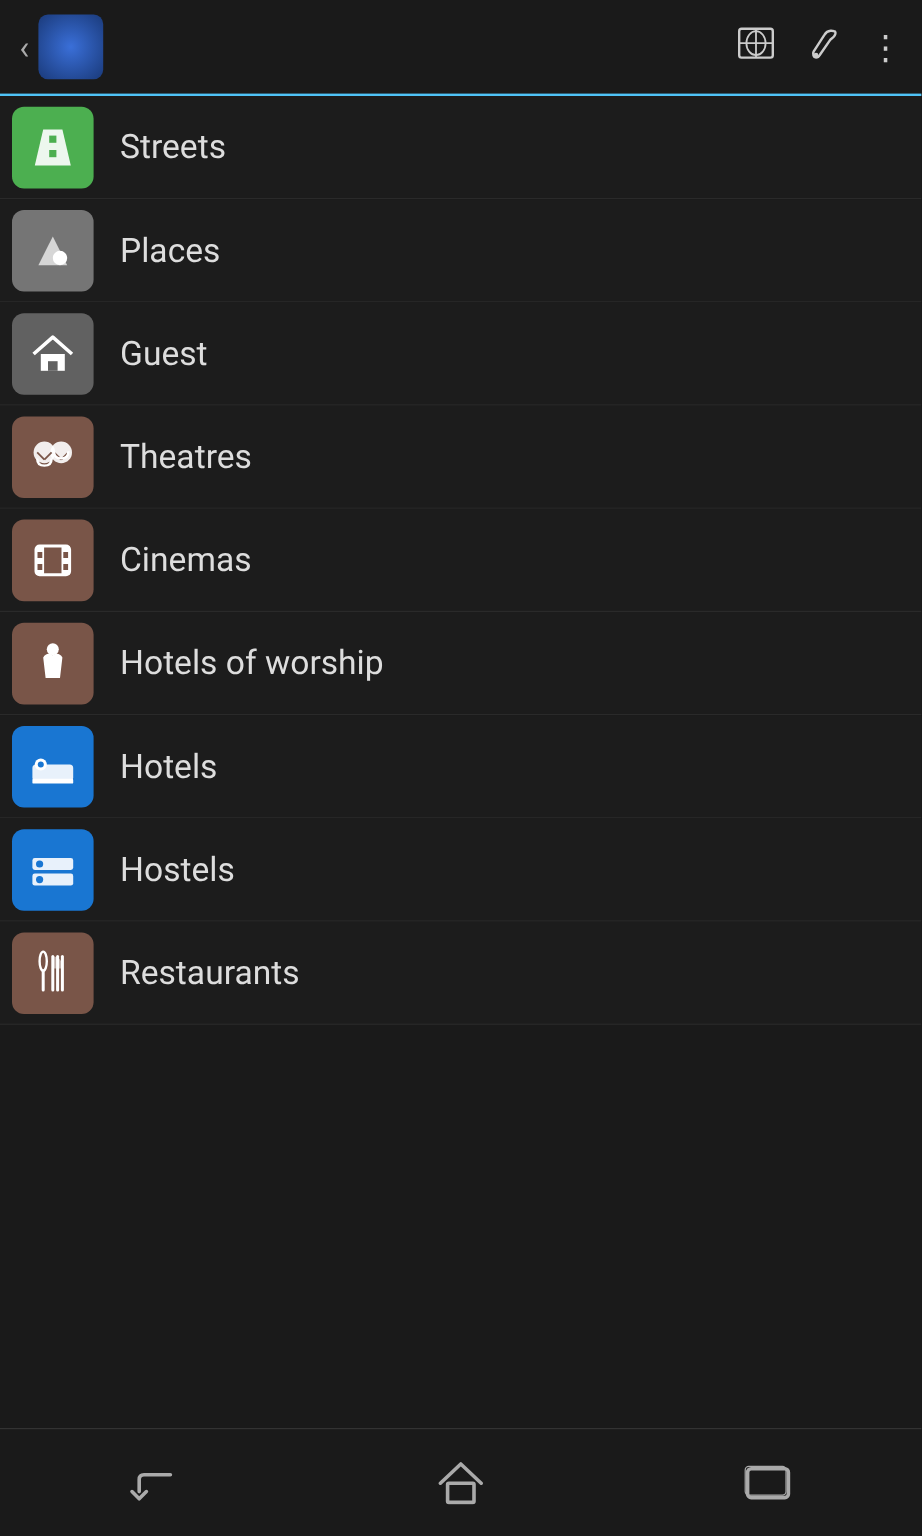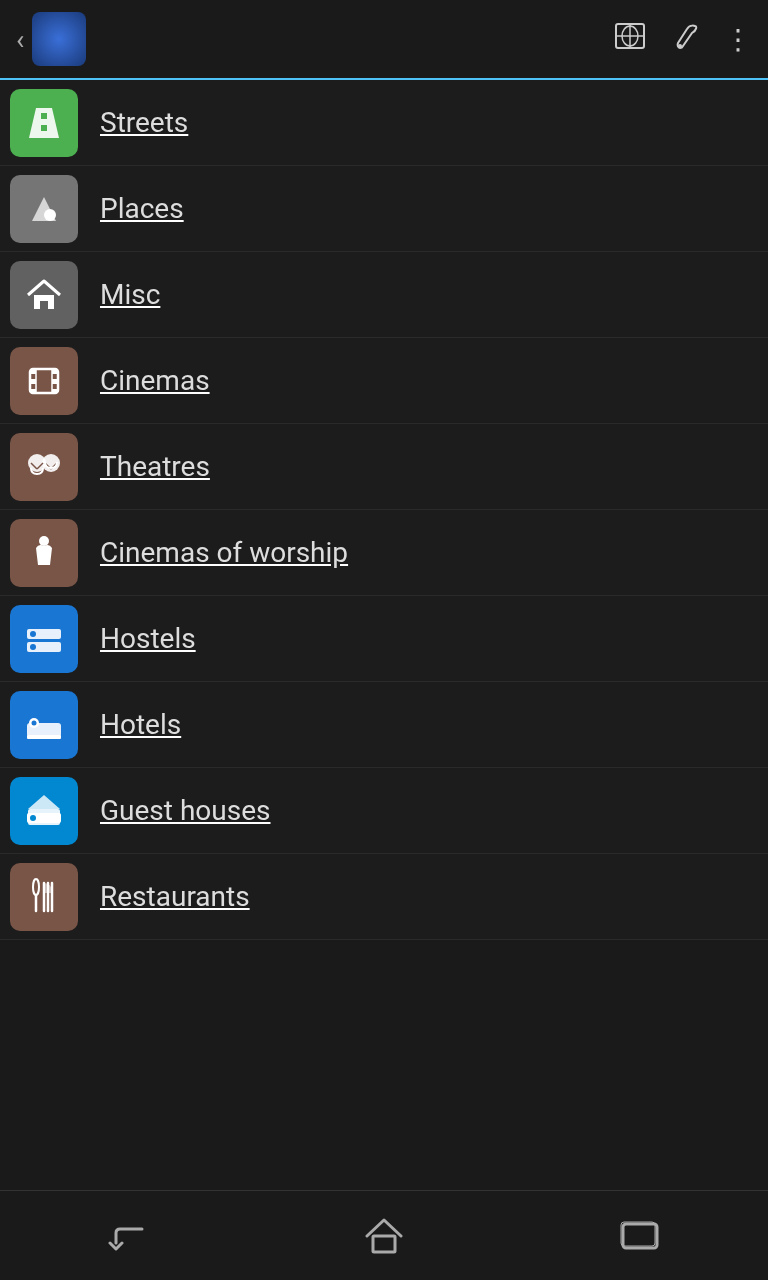--- a/index.html
+++ b/index.html
@@ -65,21 +65,20 @@
     .header-icon {
       color: #cccccc;
       font-size: 28px;
       cursor: pointer;
     }
 
     
     .list {
       flex: 1;
       overflow-y: auto;
-      text-decoration: underline;
     }
     .list-item {
       display: flex;
       align-items: center;
       height: 86px;
       border-bottom: 1px solid #2a2a2a;
       cursor: pointer;
       background: #1c1c1c;
     }
     .list-icon-wrap {
@@ -199,21 +198,38 @@
     <div class="list-item">
     <div class="list-icon-wrap">
       <div class="list-icon-box bg-darkgray">
         <svg class="icon-svg" viewBox="0 0 40 40" xmlns="http://www.w3.org/2000/svg">
       <polyline points="4,20 20,6 36,20" stroke="#fff" stroke-width="3" fill="none" stroke-linejoin="round"></polyline>
       <rect x="10" y="20" width="20" height="14" fill="#fff"></rect>
       <rect x="16" y="26" width="8" height="8" fill="#616161"></rect>
     </svg>
       </div>
     </div>
-    <span class="list-label">Misc</span>
+    <span class="list-label">Guest</span>
+  </div>
+    <div class="list-item">
+    <div class="list-icon-wrap">
+      <div class="list-icon-box bg-brown">
+        <svg class="icon-svg" viewBox="0 0 40 40" xmlns="http://www.w3.org/2000/svg">
+      <circle cx="13" cy="16" r="9" fill="#fff" opacity="0.9"></circle>
+      <circle cx="27" cy="16" r="9" fill="#fff" opacity="0.9"></circle>
+      <path d="M7,16 Q13,22 13,22" stroke="#795548" stroke-width="1.5" fill="none"></path>
+      <path d="M19,16 Q13,22 13,22" stroke="#795548" stroke-width="1.5" fill="none"></path>
+      <path d="M21,16 Q27,22 27,22" stroke="#795548" stroke-width="1.5" fill="none"></path>
+      <path d="M33,16 Q27,22 27,22" stroke="#795548" stroke-width="1.5" fill="none"></path>
+      <path d="M7,21 Q7,27 13,27 Q19,27 19,21" stroke="#fff" stroke-width="2" fill="none"></path>
+      <path d="M21,15 Q21,21 27,21 Q33,21 33,15" stroke="#fff" stroke-width="2" fill="none"></path>
+    </svg>
+      </div>
+    </div>
+    <span class="list-label">Theatres</span>
   </div>
     <div class="list-item">
     <div class="list-icon-wrap">
       <div class="list-icon-box bg-brown">
         <svg class="icon-svg" viewBox="0 0 40 40" xmlns="http://www.w3.org/2000/svg">
       <rect x="6" y="8" width="28" height="24" rx="3" stroke="#fff" stroke-width="2.5" fill="none"></rect>
       <rect x="6" y="8" width="6" height="5" fill="#fff"></rect>
       <rect x="6" y="18" width="6" height="5" fill="#fff"></rect>
       <rect x="6" y="28" width="6" height="4" fill="#fff"></rect>
       <rect x="28" y="8" width="6" height="5" fill="#fff"></rect>
@@ -223,82 +239,52 @@
       <line x1="28" y1="8" x2="28" y2="32" stroke="#fff" stroke-width="1.5"></line>
     </svg>
       </div>
     </div>
     <span class="list-label">Cinemas</span>
   </div>
     <div class="list-item">
     <div class="list-icon-wrap">
       <div class="list-icon-box bg-brown">
         <svg class="icon-svg" viewBox="0 0 40 40" xmlns="http://www.w3.org/2000/svg">
-      <circle cx="13" cy="16" r="9" fill="#fff" opacity="0.9"></circle>
-      <circle cx="27" cy="16" r="9" fill="#fff" opacity="0.9"></circle>
-      <path d="M7,16 Q13,22 13,22" stroke="#795548" stroke-width="1.5" fill="none"></path>
-      <path d="M19,16 Q13,22 13,22" stroke="#795548" stroke-width="1.5" fill="none"></path>
-      <path d="M21,16 Q27,22 27,22" stroke="#795548" stroke-width="1.5" fill="none"></path>
-      <path d="M33,16 Q27,22 27,22" stroke="#795548" stroke-width="1.5" fill="none"></path>
-      <path d="M7,21 Q7,27 13,27 Q19,27 19,21" stroke="#fff" stroke-width="2" fill="none"></path>
-      <path d="M21,15 Q21,21 27,21 Q33,21 33,15" stroke="#fff" stroke-width="2" fill="none"></path>
-    </svg>
-      </div>
-    </div>
-    <span class="list-label">Theatres</span>
-  </div>
-    <div class="list-item">
-    <div class="list-icon-wrap">
-      <div class="list-icon-box bg-brown">
-        <svg class="icon-svg" viewBox="0 0 40 40" xmlns="http://www.w3.org/2000/svg">
       <circle cx="20" cy="8" r="5" fill="#fff"></circle>
       <path d="M12,15 Q15,10 20,13 Q25,10 28,15 L26,32 L14,32 Z" fill="#fff"></path>
     </svg>
       </div>
     </div>
-    <span class="list-label">Cinemas of worship</span>
+    <span class="list-label">Hotels of worship</span>
+  </div>
+    <div class="list-item">
+    <div class="list-icon-wrap">
+      <div class="list-icon-box bg-blue">
+        <svg class="icon-svg" viewBox="0 0 40 40" xmlns="http://www.w3.org/2000/svg">
+      <rect x="3" y="18" width="34" height="14" rx="3" fill="#fff" opacity="0.9"></rect>
+      <circle cx="10" cy="18" r="5" fill="#fff"></circle>
+      <circle cx="10" cy="18" r="2.5" fill="#1976d2"></circle>
+      <rect x="3" y="30" width="34" height="4" rx="1" fill="#fff"></rect>
+    </svg>
+      </div>
+    </div>
+    <span class="list-label">Hotels</span>
   </div>
     <div class="list-item">
     <div class="list-icon-wrap">
       <div class="list-icon-box bg-blue">
         <svg class="icon-svg" viewBox="0 0 40 40" xmlns="http://www.w3.org/2000/svg">
       <rect x="3" y="10" width="34" height="10" rx="2" fill="#fff" opacity="0.9"></rect>
       <rect x="3" y="23" width="34" height="10" rx="2" fill="#fff" opacity="0.9"></rect>
       <circle cx="9" cy="15" r="3" fill="#1976d2"></circle>
       <circle cx="9" cy="28" r="3" fill="#1976d2"></circle>
     </svg>
       </div>
     </div>
     <span class="list-label">Hostels</span>
-  </div>
-    <div class="list-item">
-    <div class="list-icon-wrap">
-      <div class="list-icon-box bg-blue">
-        <svg class="icon-svg" viewBox="0 0 40 40" xmlns="http://www.w3.org/2000/svg">
-      <rect x="3" y="18" width="34" height="14" rx="3" fill="#fff" opacity="0.9"></rect>
-      <circle cx="10" cy="18" r="5" fill="#fff"></circle>
-      <circle cx="10" cy="18" r="2.5" fill="#1976d2"></circle>
-      <rect x="3" y="30" width="34" height="4" rx="1" fill="#fff"></rect>
-    </svg>
-      </div>
-    </div>
-    <span class="list-label">Hotels</span>
-  </div>
-    <div class="list-item">
-    <div class="list-icon-wrap">
-      <div class="list-icon-box bg-lightblue">
-        <svg class="icon-svg" viewBox="0 0 40 40" xmlns="http://www.w3.org/2000/svg">
-      <polygon points="20,4 36,18 4,18" fill="#fff" opacity="0.8"></polygon>
-      <rect x="4" y="18" width="32" height="16" rx="2" fill="#fff" opacity="0.9"></rect>
-      <rect x="3" y="22" width="34" height="10" rx="2" fill="#fff"></rect>
-      <circle cx="9" cy="27" r="3" fill="#0288d1"></circle>
-    </svg>
-      </div>
-    </div>
-    <span class="list-label">Guest houses</span>
   </div>
     <div class="list-item">
     <div class="list-icon-wrap">
       <div class="list-icon-box bg-brown">
         <svg class="icon-svg" viewBox="0 0 40 40" xmlns="http://www.w3.org/2000/svg">
       <ellipse cx="12" cy="10" rx="3" ry="8" stroke="#fff" stroke-width="2" fill="none"></ellipse>
       <line x1="12" y1="18" x2="12" y2="34" stroke="#fff" stroke-width="2.5" stroke-linecap="round"></line>
       <line x1="20" y1="6" x2="20" y2="34" stroke="#fff" stroke-width="2.5" stroke-linecap="round"></line>
       <line x1="28" y1="6" x2="28" y2="34" stroke="#fff" stroke-width="2.5" stroke-linecap="round"></line>
       <line x1="24" y1="6" x2="24" y2="34" stroke="#fff" stroke-width="2.5" stroke-linecap="round"></line>

